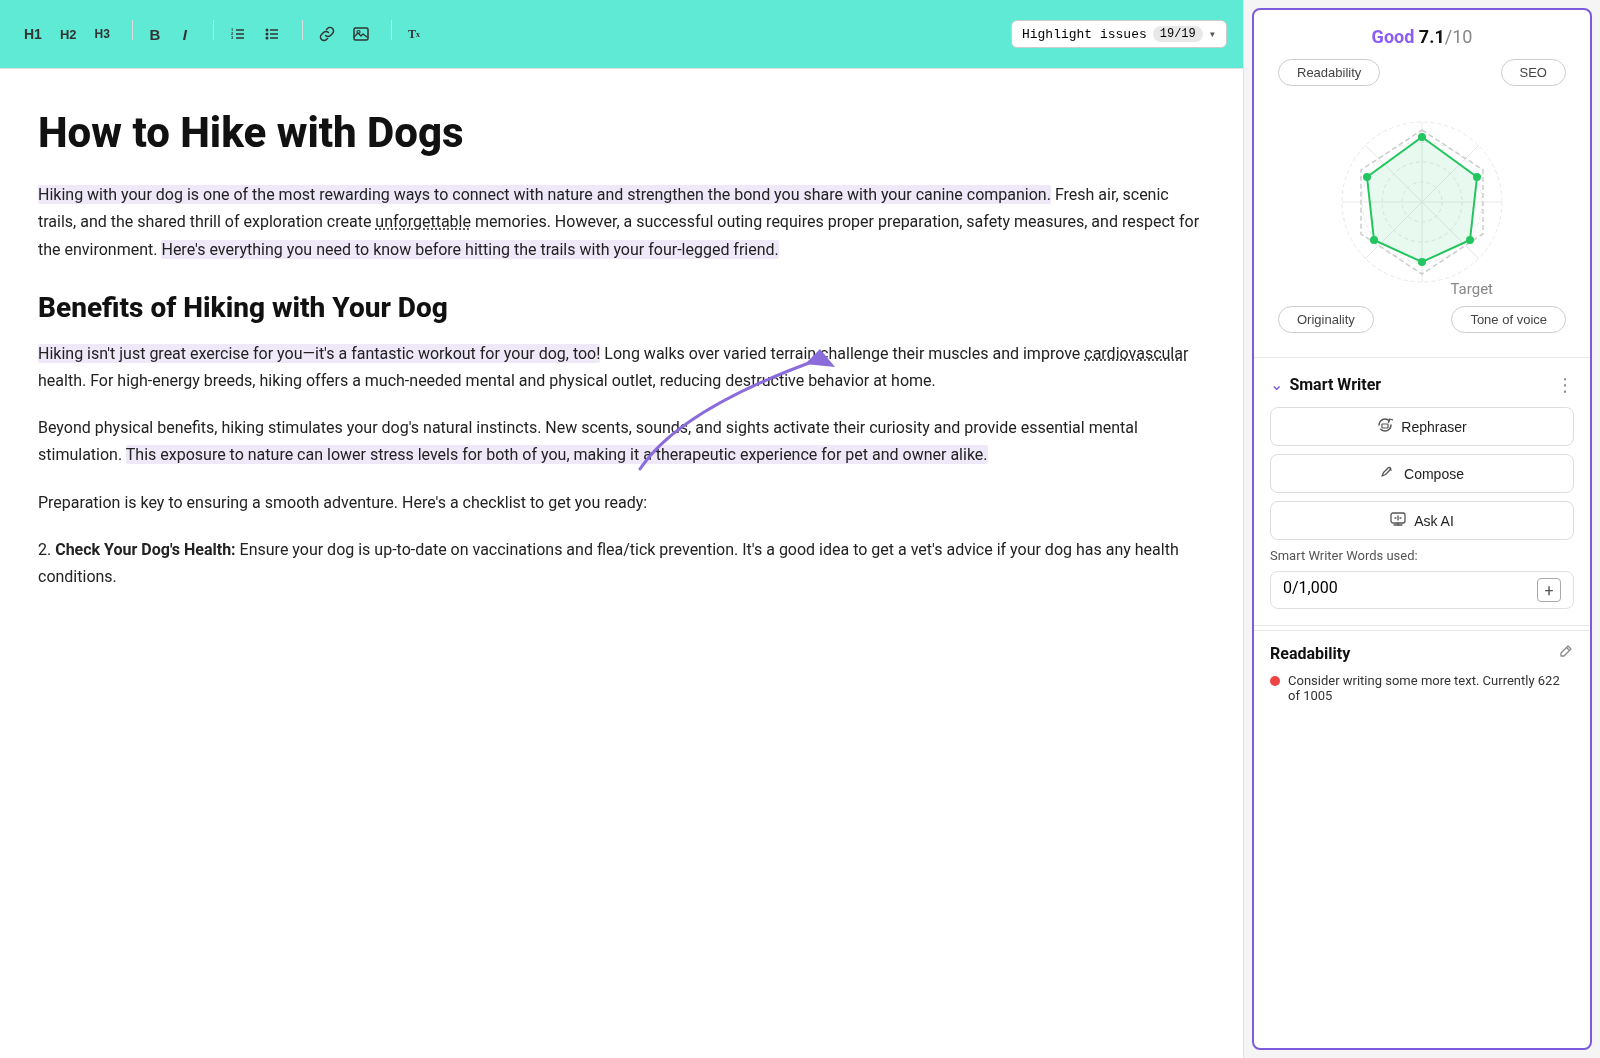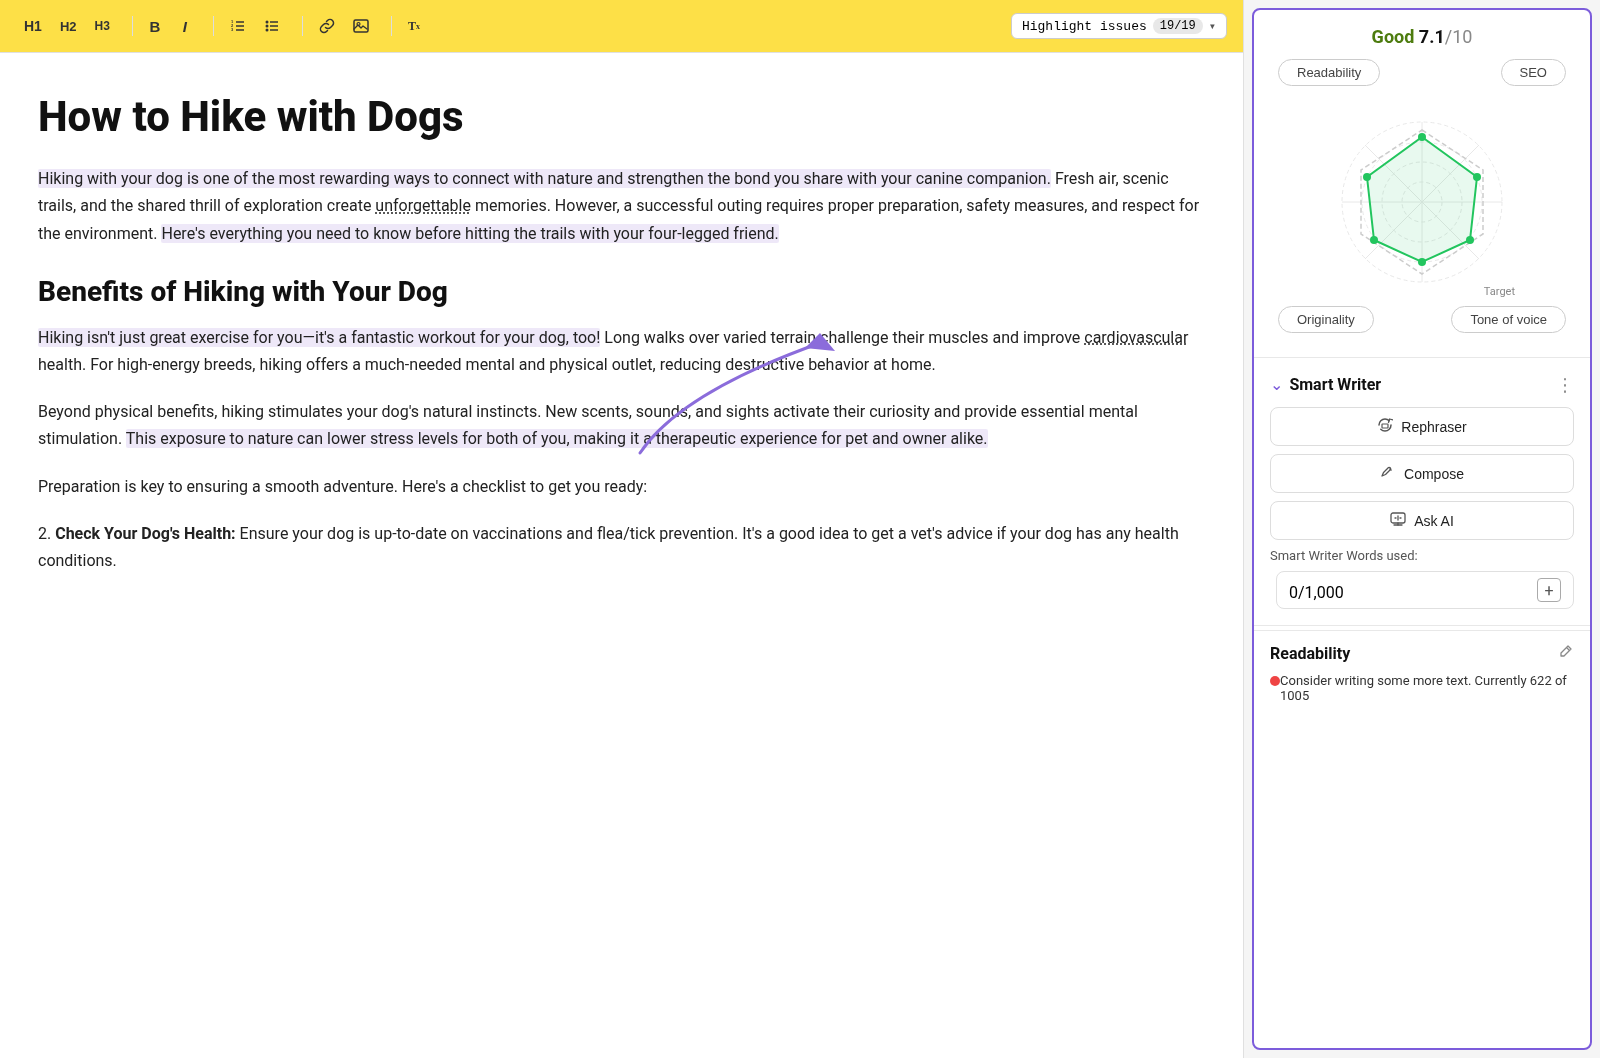--- a/index.html
+++ b/index.html
@@ -17,25 +17,24 @@
       flex: 1;
       background: #fff;
       display: flex;
       flex-direction: column;
       border-right: 1px solid #e0e0e0;
     }
 
     
     .toolbar {
       display: flex;
-      align-items: center;
-      padding: 12px 16px;
+      padding: 20px 16px;
       border-bottom: 1px solid #e0e0e0;
       gap: 4px;
-      background: #fde047;
+      background: #5eead4;
     }
     .toolbar-group {
       display: flex;
       align-items: center;
       gap: 2px;
       margin-right: 6px;
     }
     .toolbar-btn {
       padding: 4px 8px;
       border: none;
@@ -142,21 +141,21 @@
       padding: 16px 16px 8px;
       text-align: center;
     }
     .score-label {
       font-size: 18px;
       font-weight: 600;
       color: #2e2e2e;
       margin-bottom: 12px;
     }
     .score-good {
-      color: #4d7c0f;
+      color: #8b5cf6;
       font-weight: 700;
       margin-top: 12px;
     }
     .score-num {
       color: #111;
       font-weight: 700;
     }
     .score-max {
       color: #888;
       font-weight: 400;
@@ -188,22 +187,22 @@
       padding: 8px 0 4px;
       position: relative;
     }
     .radar-svg {
       width: 200px;
       height: 200px;
     }
     .target-label {
       position: absolute;
       bottom: 8px;
-      right: 59px;
-      font-size: 11px;
+      right: 81px;
+      font-size: 15px;
       color: #888;
     }
 
     
     .bottom-tabs {
       display: flex;
       justify-content: space-between;
       padding: 0 8px 12px;
     }
     .bottom-tab {
@@ -270,26 +269,25 @@
     .sw-btn-icon {
       font-size: 15px;
     }
     .words-used-label {
       font-size: 13px;
       color: #555;
       margin: 4px 0 8px;
     }
     .words-count-row {
       display: flex;
-      align-items: flex-end;
+      align-items: flex-start;
       justify-content: space-between;
       border: 1.5px solid #e0e0e0;
       border-radius: 8px;
       padding: 6px 12px;
-      margin-left: 6px;
     }
     .words-plus {
       width: 24px;
       height: 24px;
       border: 1.5px solid #aaa;
       border-radius: 4px;
       display: flex;
       align-items: center;
       justify-content: center;
       cursor: pointer;
@@ -314,20 +312,21 @@
       color: #111;
     }
     .readability-edit {
       color: #888;
       cursor: pointer;
       font-size: 16px;
     }
     .readability-item {
       display: flex;
       align-items: flex-start;
+      gap: 8px;
       font-size: 13px;
       color: #333;
     }
     .readability-dot {
       width: 10px;
       height: 10px;
       border-radius: 50%;
       background: #ef4444;
       margin-top: 3px;
       flex-shrink: 0;

